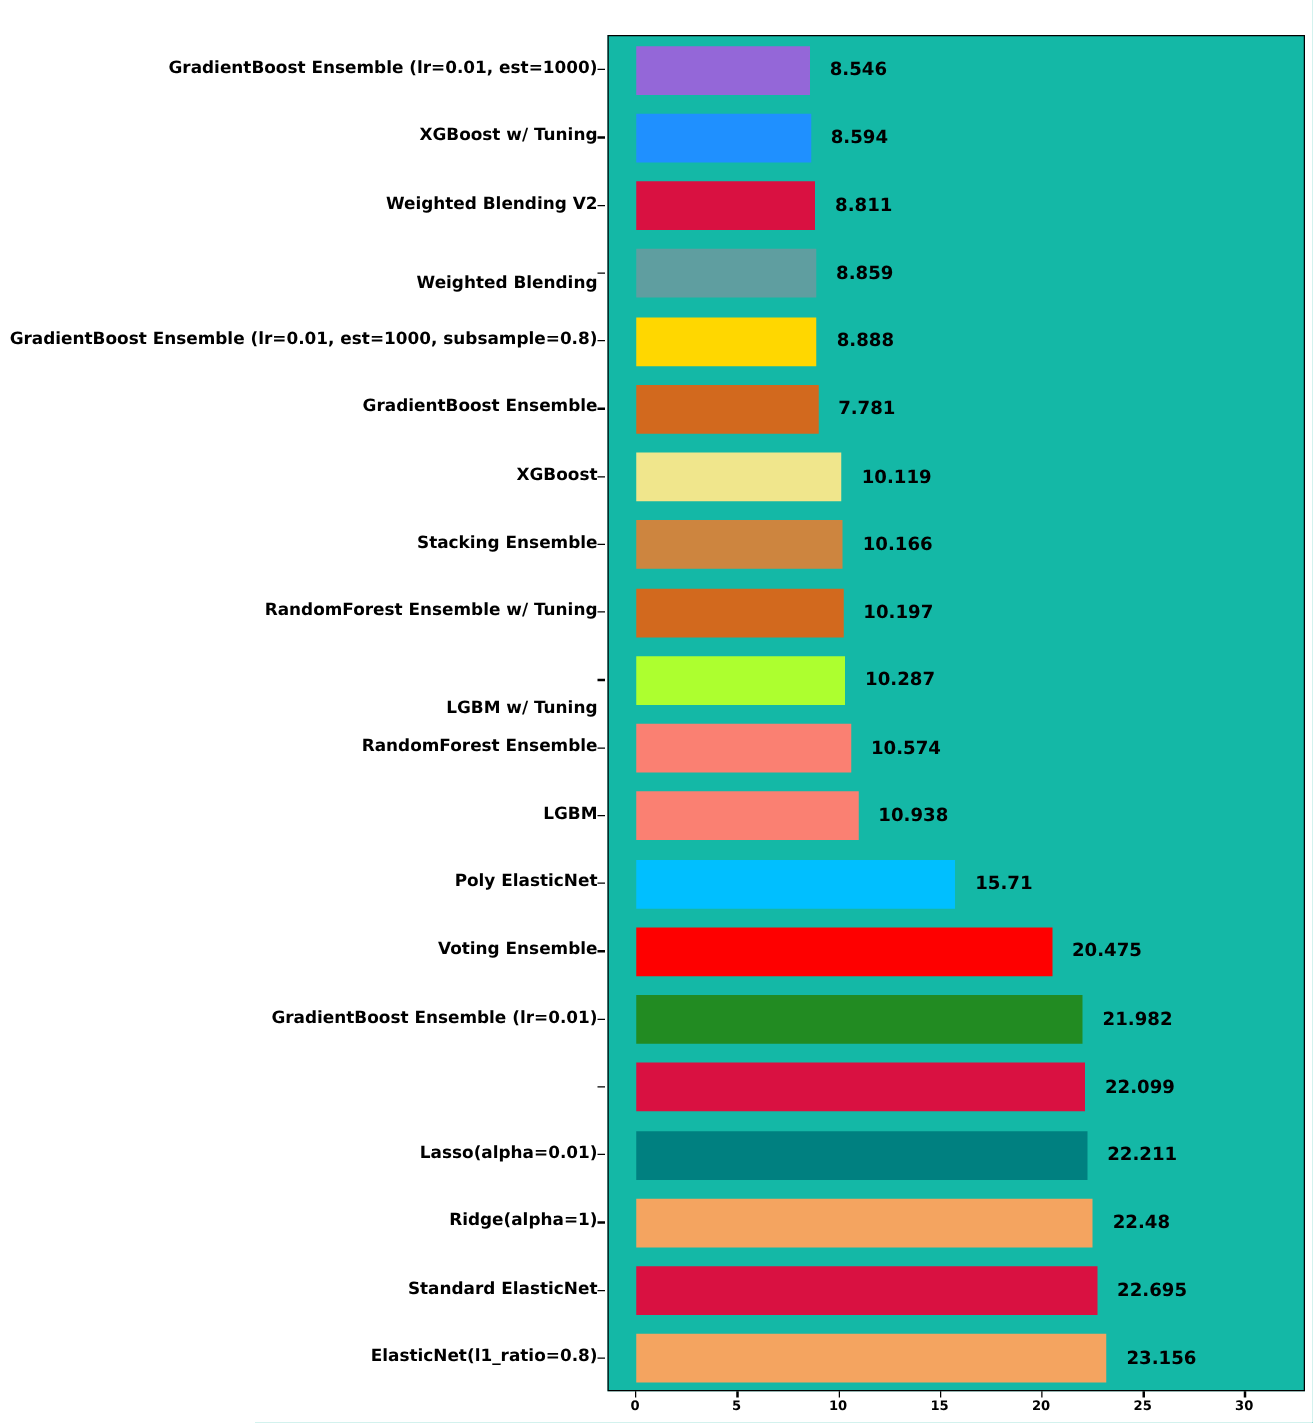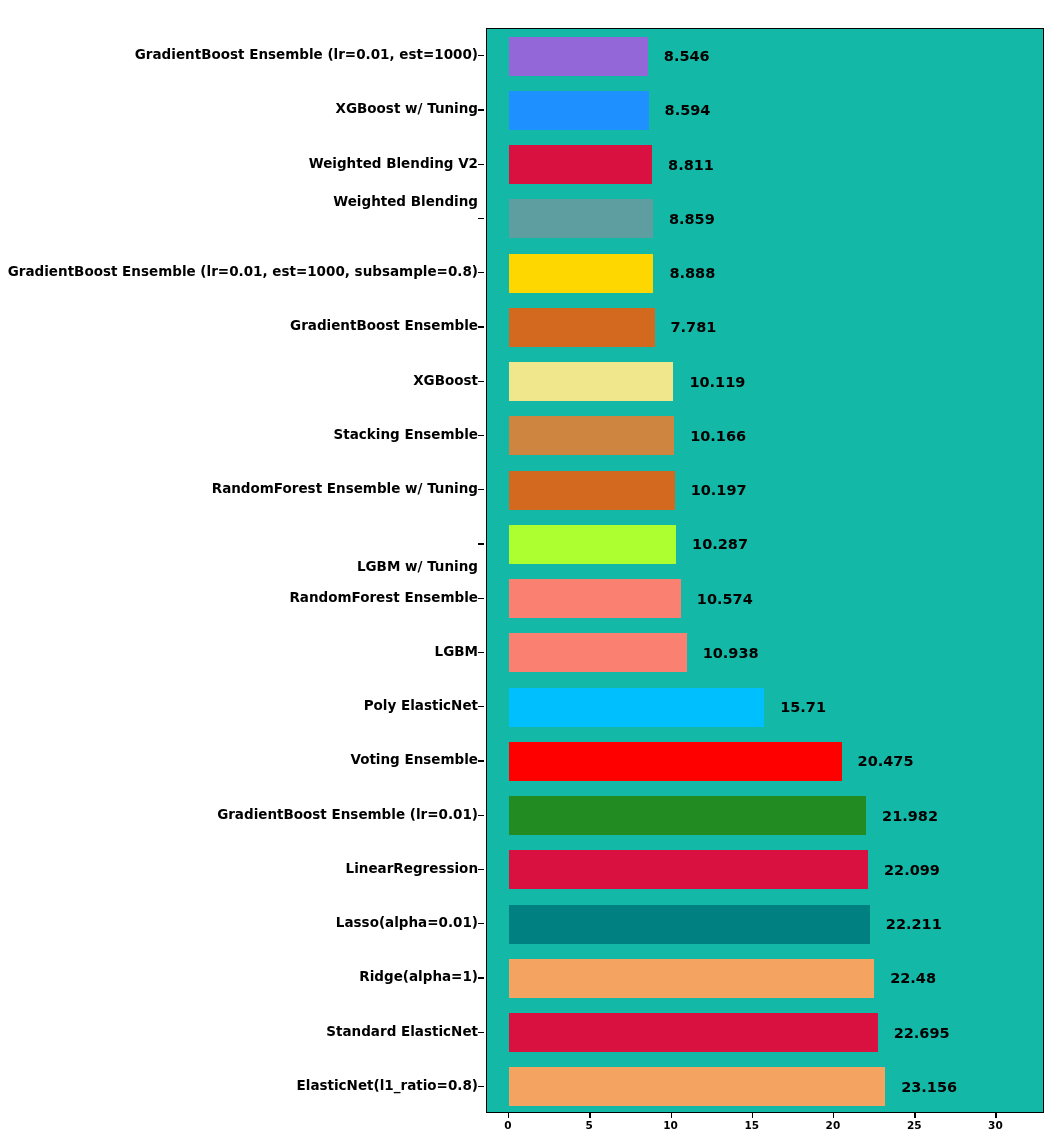--- a/index.html
+++ b/index.html
@@ -120,21 +120,21 @@
 <div id="figure">
 
 
   <div id="ylabels-layer">
       <div class="ycat" style="top: 48.1px;">GradientBoost Ensemble (lr=0.01, est=1000)</div>
       <div class="ytick" style="top: 55.1px;"></div>
       <div class="ycat" style="top: 102.4px;">XGBoost w/ Tuning</div>
       <div class="ytick" style="top: 109.4px;"></div>
       <div class="ycat" style="top: 156.6px;">Weighted Blending V2</div>
       <div class="ytick" style="top: 163.6px;"></div>
-      <div class="ycat" style="top: 195px;">Weighted Blending</div>
+      <div class="ycat" style="top: 220px;">Weighted Blending</div>
       <div class="ytick" style="top: 217.9px;"></div>
       <div class="ycat" style="top: 265.1px;">GradientBoost Ensemble (lr=0.01, est=1000, subsample=0.8)</div>
       <div class="ytick" style="top: 272.1px;"></div>
       <div class="ycat" style="top: 319.4px;">GradientBoost Ensemble</div>
       <div class="ytick" style="top: 326.4px;"></div>
       <div class="ycat" style="top: 373.6px; text-align: right;">XGBoost</div>
       <div class="ytick" style="top: 380.6px;"></div>
       <div class="ycat" style="top: 427.9px;">Stacking Ensemble</div>
       <div class="ytick" style="top: 434.9px;"></div>
       <div class="ycat" style="top: 482.1px;">RandomForest Ensemble w/ Tuning</div>
@@ -144,21 +144,20 @@
       <div class="ycat" style="top: 590.6px;">RandomForest Ensemble</div>
       <div class="ytick" style="top: 597.6px;"></div>
       <div class="ycat" style="top: 644.9px;">LGBM</div>
       <div class="ytick" style="top: 651.9px;"></div>
       <div class="ycat" style="top: 699.1px;">Poly ElasticNet</div>
       <div class="ytick" style="top: 706.1px;"></div>
       <div class="ycat" style="top: 753.4px;">Voting Ensemble</div>
       <div class="ytick" style="top: 760.4px;"></div>
       <div class="ycat" style="top: 807.6px;">GradientBoost Ensemble (lr=0.01)</div>
       <div class="ytick" style="top: 814.6px;"></div>
-      <div class="ycat" style="top: 861.9px;">LinearRegression</div>
       <div class="ytick" style="top: 868.9px;"></div>
       <div class="ycat" style="top: 916.1px;">Lasso(alpha=0.01)</div>
       <div class="ytick" style="top: 923.1px;"></div>
       <div class="ycat" style="top: 970.4px;">Ridge(alpha=1)</div>
       <div class="ytick" style="top: 977.4px;"></div>
       <div class="ycat" style="top: 1024.6px; margin-left: 18px;">Standard ElasticNet</div>
       <div class="ytick" style="top: 1031.6px;"></div>
       <div class="ycat" style="top: 1078.9px;">ElasticNet(l1_ratio=0.8)</div>
       <div class="ytick" style="top: 1085.9px;"></div>
     </div>

